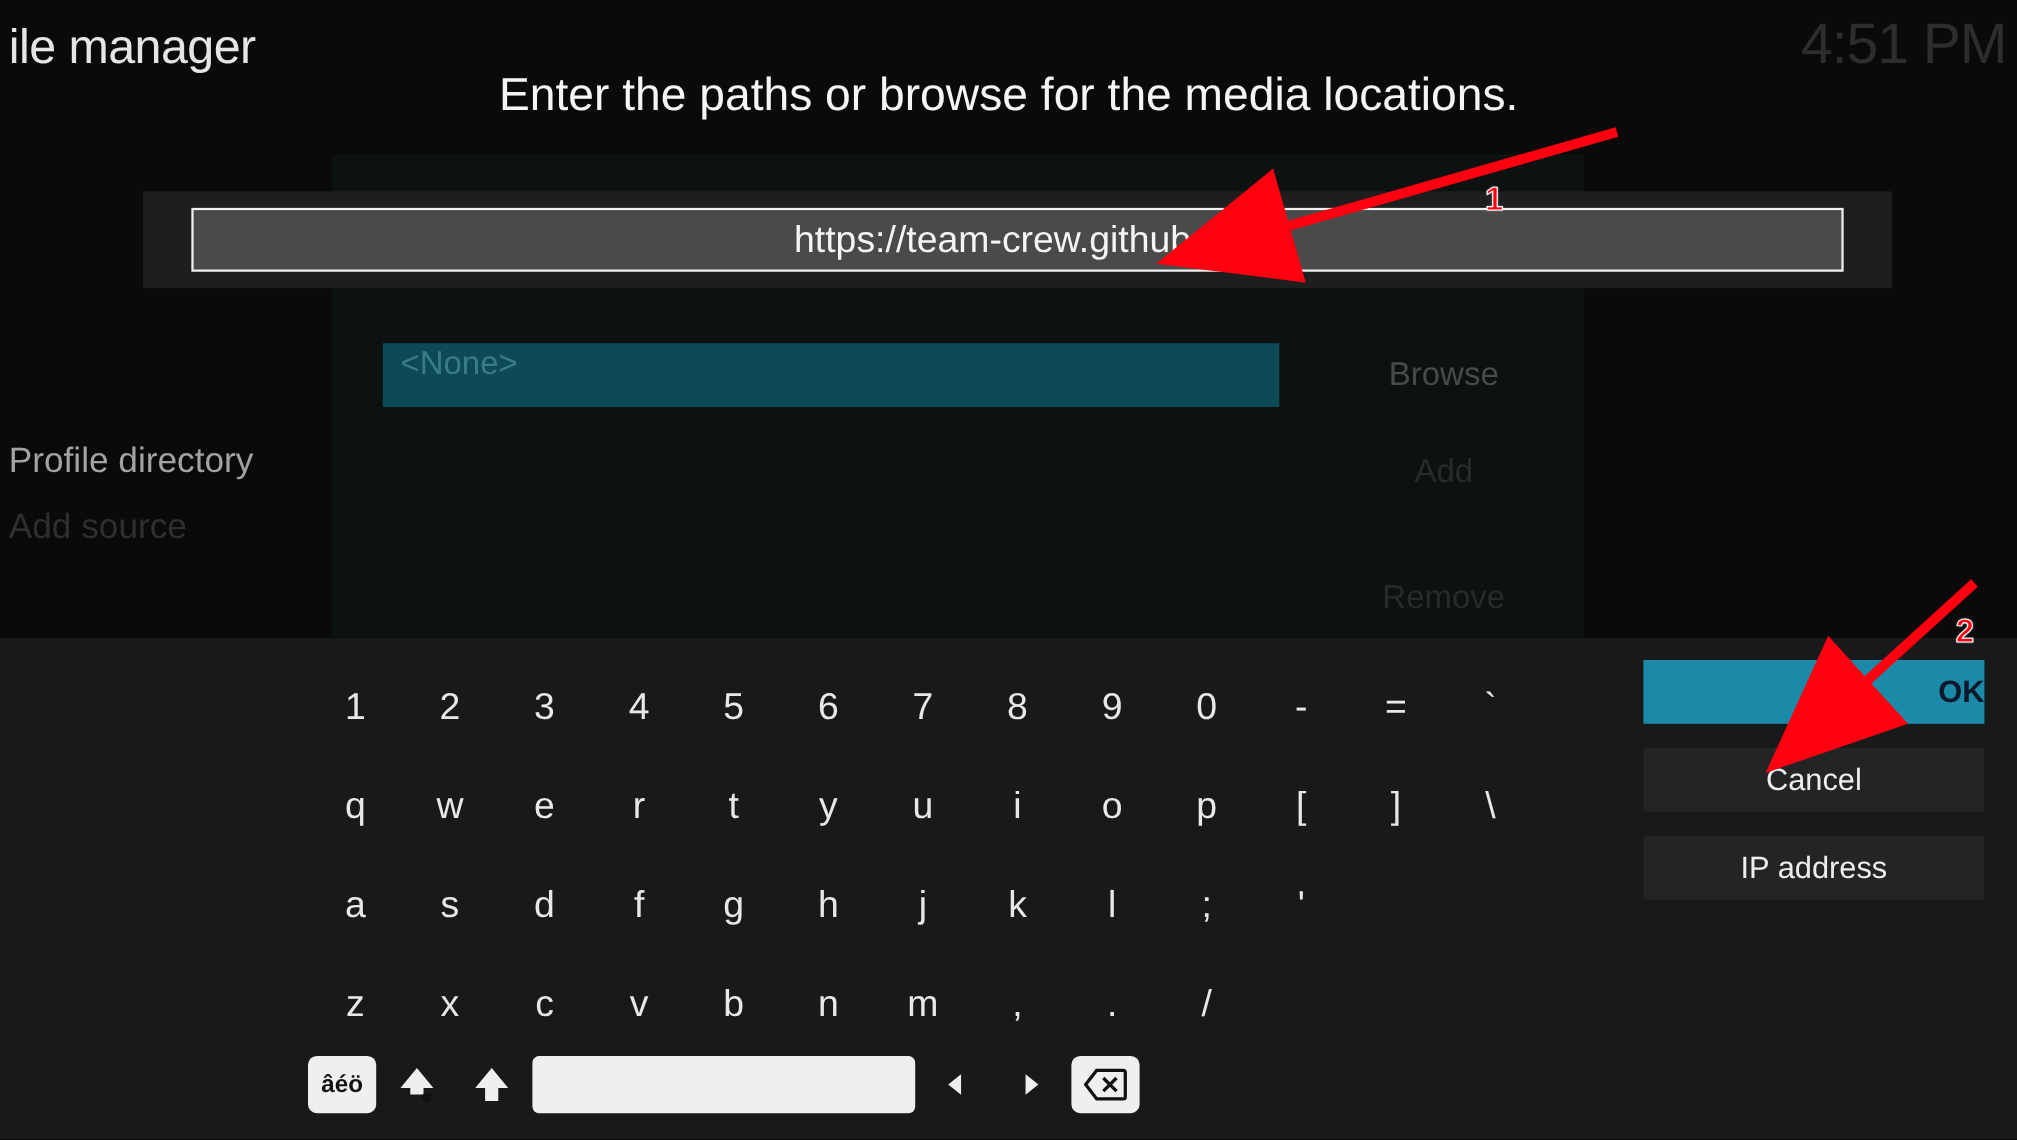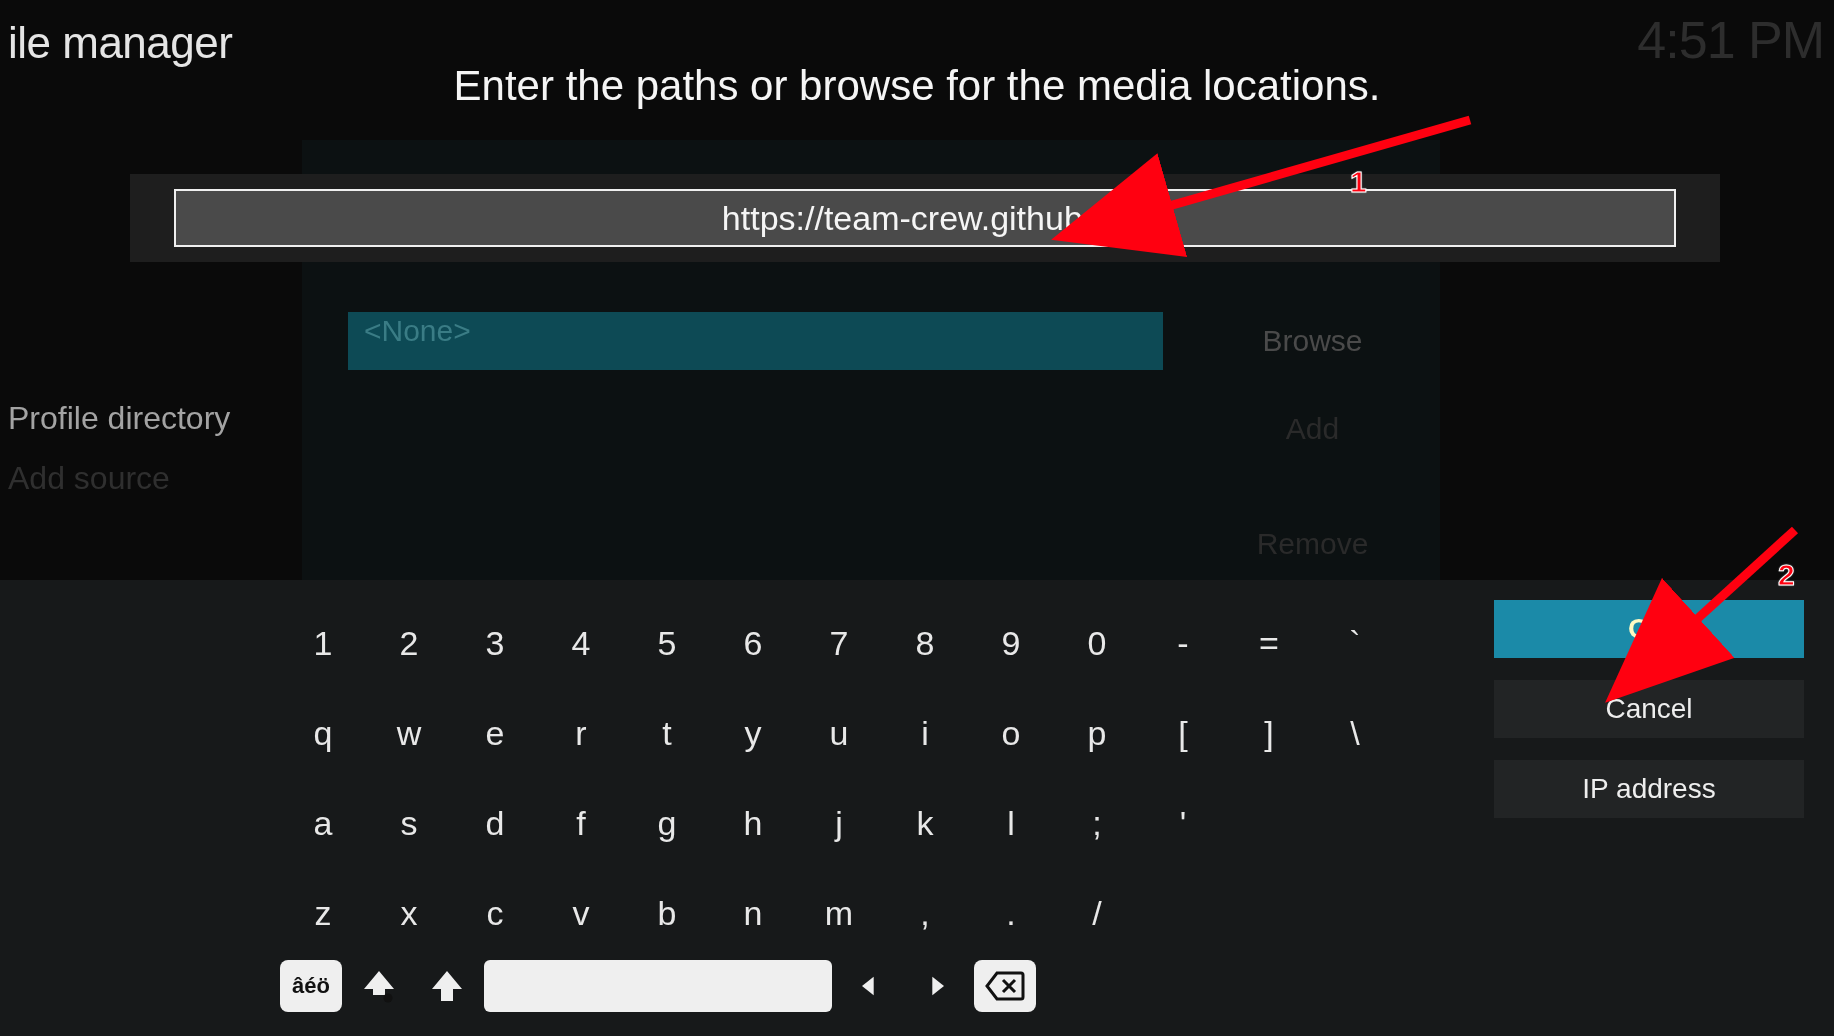--- a/index.html
+++ b/index.html
@@ -178,22 +178,23 @@
     height: 58px;
     background: #222425;
     text-align: center;
     font-size: 28px;
     line-height: 58px;
     color: #eee;
     cursor: pointer;
   }
   .side-btn.primary {
     background: #1b8aa8;
-    color: #fef9c3;
+    color: #0f172a;
     font-weight: 600;
+    text-align: right;
   }
 
   
   .anno { position: absolute; pointer-events: none; }
   .anno-num {
     position: absolute;
     font-size: 30px;
     font-weight: 900;
     color: #ff0010;
     -webkit-text-stroke: 1px #fff;

